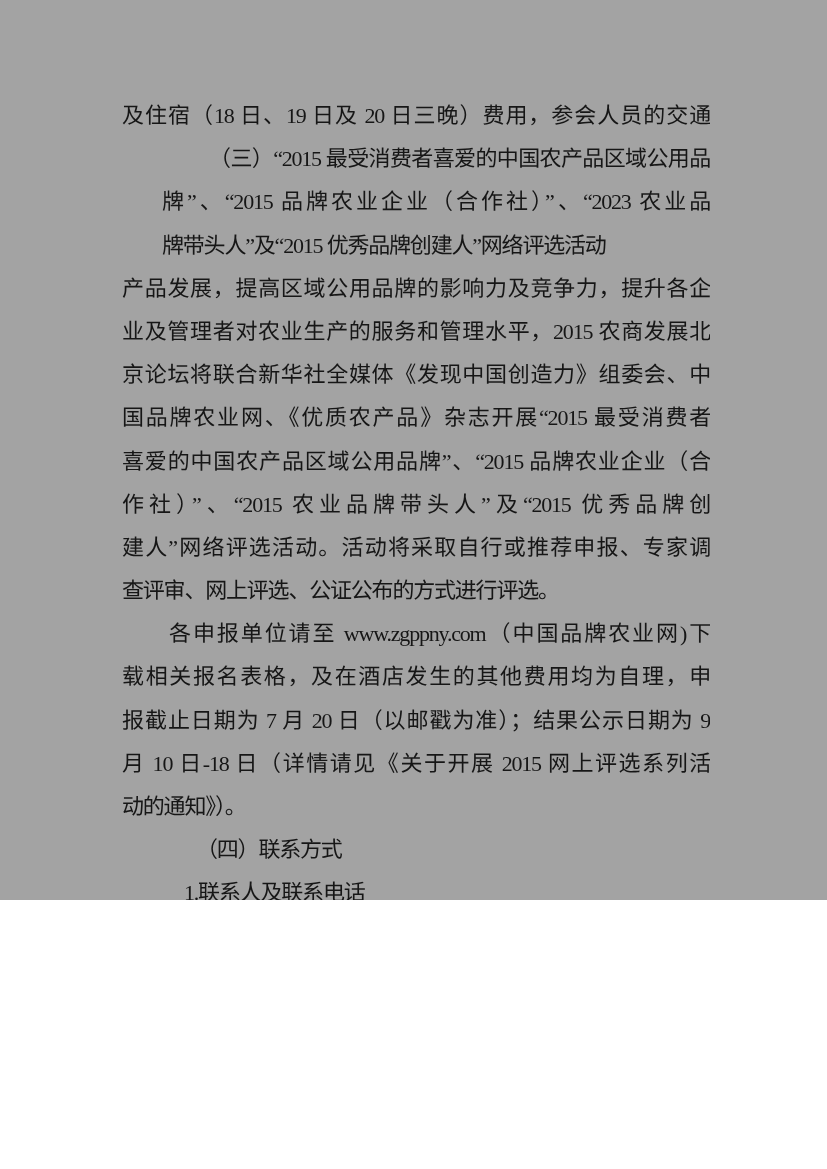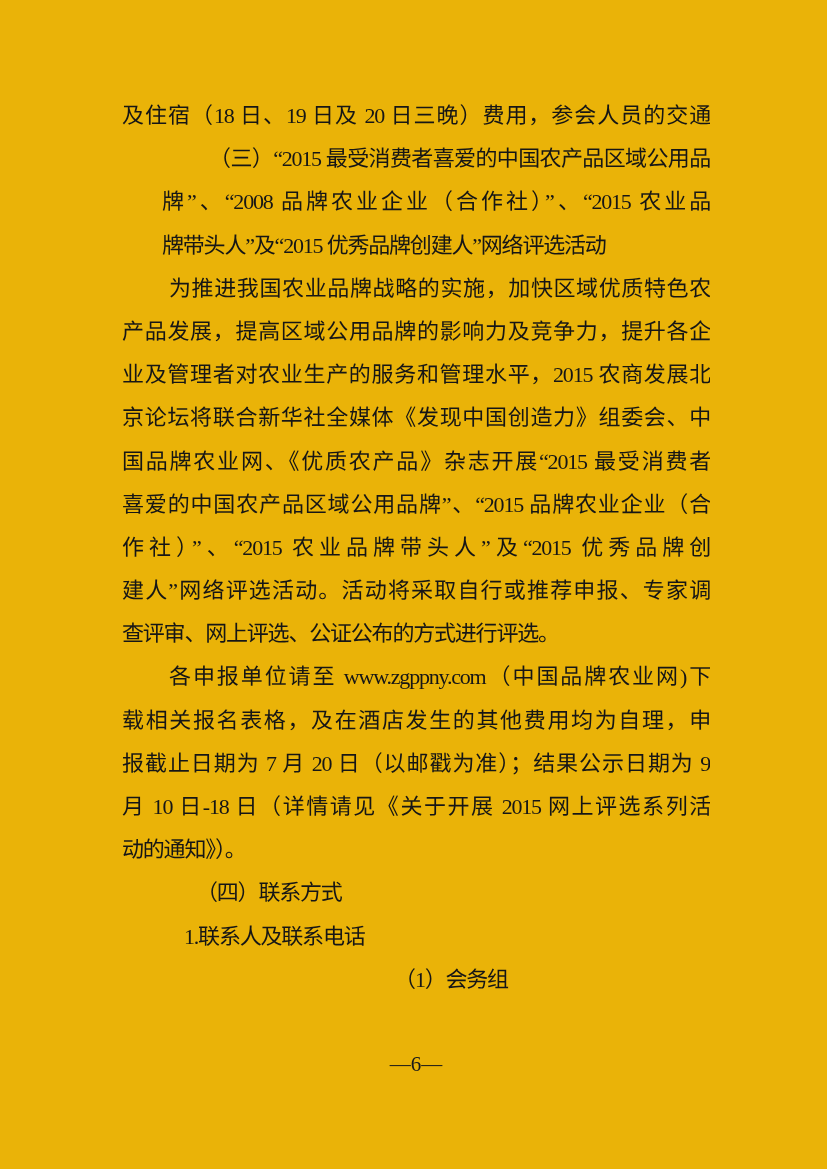--- a/index.html
+++ b/index.html
@@ -3,22 +3,22 @@
 <meta charset="utf-8">
 <style>
   html, body {
     margin: 0;
     padding: 0;
     background: #ffffff;
   }
   .page {
     position: relative;
     width: 827px;
-    height: 1169px;
-    background: #eab308;
+    height: 900px;
+    background: #a3a3a3;
     overflow: hidden;
     font-family: "Liberation Serif", "DejaVu Serif", serif;
     color: #161616;
   }
   .content {
     position: absolute;
     left: 122px;
     top: 94px;
     width: 588px;
   }
@@ -54,23 +54,22 @@
     color: #1a1a1a;
   }
 </style>
 </head>
 <body>
 
 <div class="page">
   <div class="content">
     <div class="line j">及住宿（18 日、19 日及 20 日三晚）费用，参会人员的交通</div>
     <div class="line b ind j">（三）“2015 最受消费者喜爱的中国农产品区域公用品</div>
-    <div class="line b j">牌”、“2008 品牌农业企业（合作社）”、“2015 农业品</div>
+    <div class="line b j">牌”、“2015 品牌农业企业（合作社）”、“2023 农业品</div>
     <div class="line b">牌带头人”及“2015 优秀品牌创建人”网络评选活动</div>
-    <div class="line ind j">为推进我国农业品牌战略的实施，加快区域优质特色农</div>
     <div class="line j">产品发展，提高区域公用品牌的影响力及竞争力，提升各企</div>
     <div class="line j">业及管理者对农业生产的服务和管理水平，2015 农商发展北</div>
     <div class="line j">京论坛将联合新华社全媒体《发现中国创造力》组委会、中</div>
     <div class="line j">国品牌农业网、《优质农产品》杂志开展“2015 最受消费者</div>
     <div class="line j">喜爱的中国农产品区域公用品牌”、“2015 品牌农业企业（合</div>
     <div class="line j">作社）”、“2015 农业品牌带头人”及“2015 优秀品牌创</div>
     <div class="line j">建人”网络评选活动。活动将采取自行或推荐申报、专家调</div>
     <div class="line">查评审、网上评选、公证公布的方式进行评选。</div>
     <div class="line ind j">各申报单位请至 www.zgppny.com（中国品牌农业网)下</div>
     <div class="line j">载相关报名表格，及在酒店发生的其他费用均为自理，申</div>

